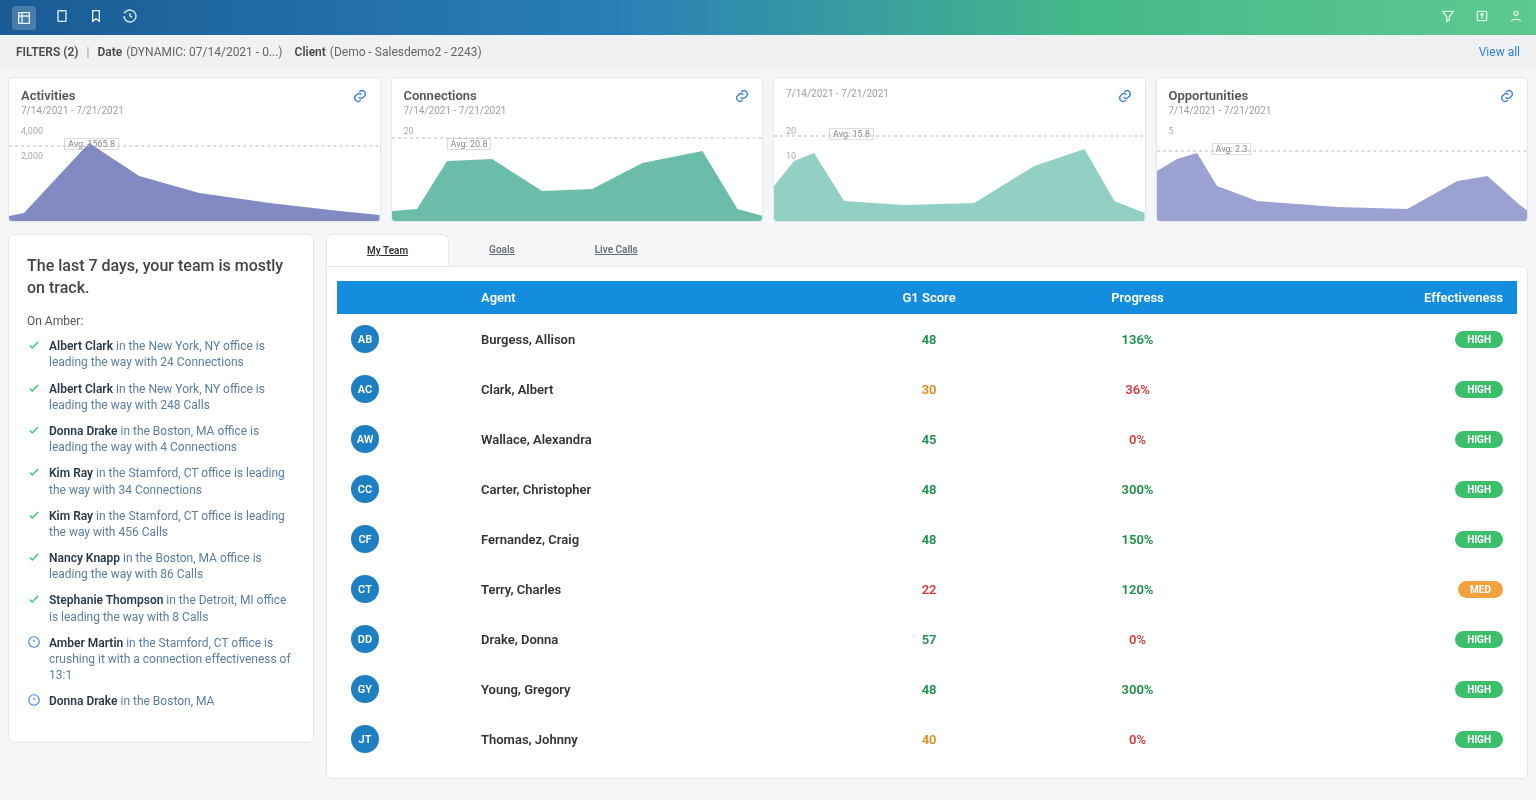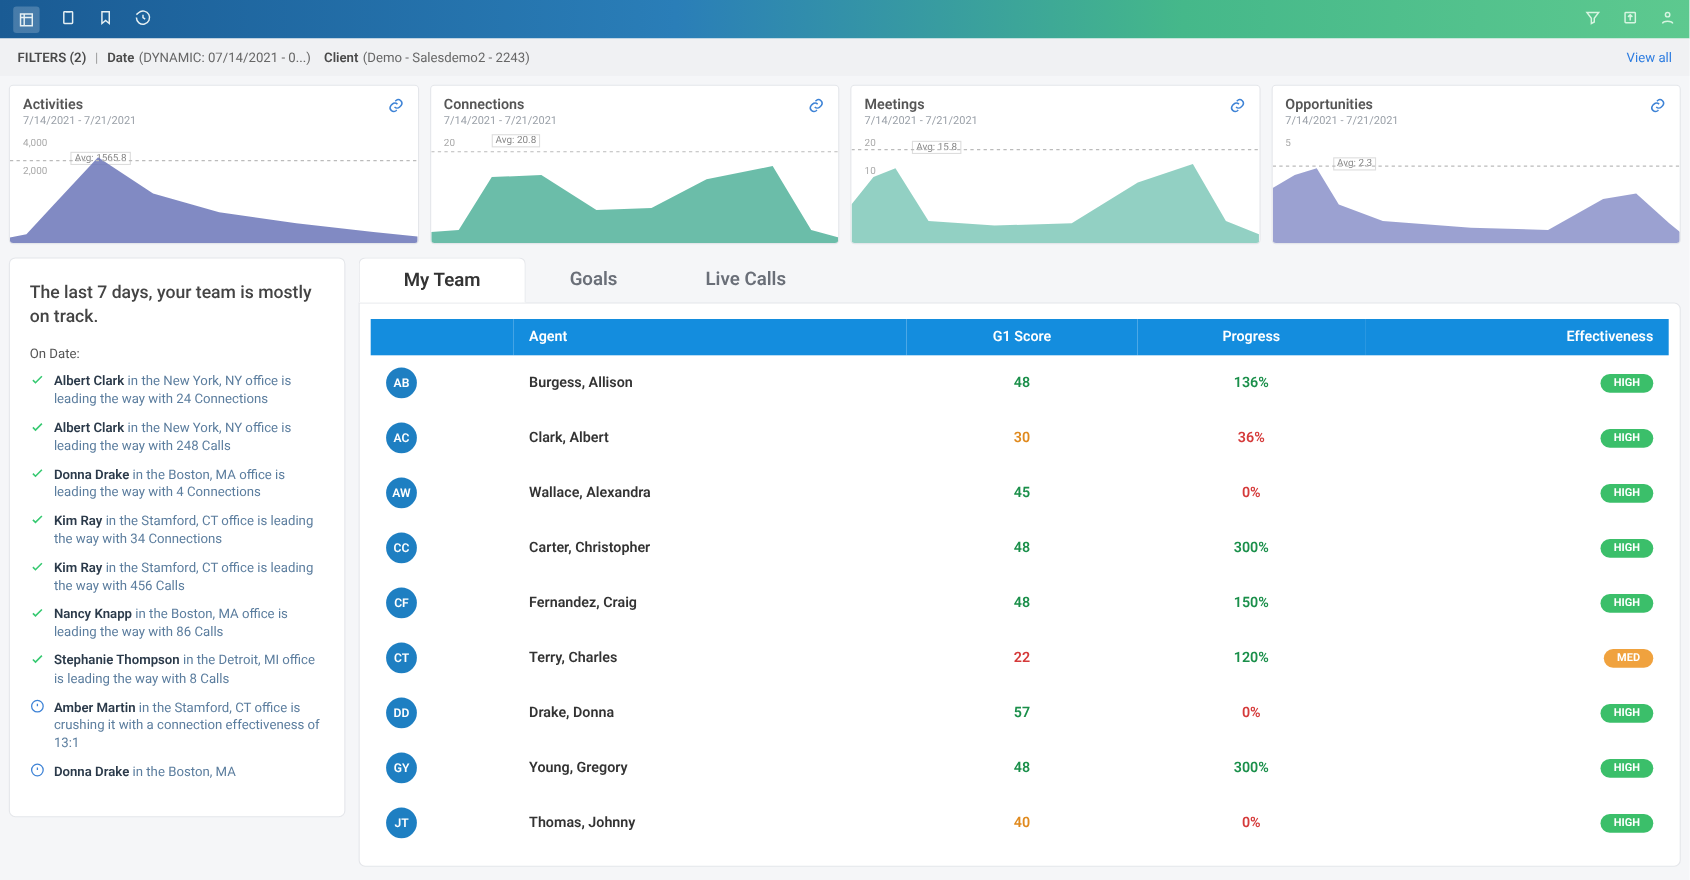--- a/index.html
+++ b/index.html
@@ -27,21 +27,21 @@
 .side-panel { width: 306px; background: #fff; border: 1px solid #e4e6ea; border-radius: 6px; padding: 20px 18px; font-size: 13px; }
 .side-panel h3 { font-size: 16px; font-weight: 500; color: #444; line-height: 1.35; margin-bottom: 16px; }
 .side-panel .subhead { font-size: 12px; color: #555; margin-bottom: 10px; }
 .side-list { list-style: none; }
 .side-list li { display: flex; align-items: flex-start; gap: 8px; font-size: 12px; color: #5b7d9e; line-height: 1.35; margin-bottom: 10px; }
 .side-list li b { color: #2b3a4a; font-weight: 600; }
 .check-ic svg { width: 14px; height: 14px; stroke: #36c971; fill: none; stroke-width: 2.5; }
 .circ-ic svg { width: 14px; height: 14px; stroke: #3e83d6; fill: none; stroke-width: 2; }
 .content-panel { flex: 1; }
 .tabs { display: flex; gap: 0; }
-.tab { padding: 10px 40px; font-size: 17px; font-weight: 600; color: #6a6f78; cursor: pointer; border-radius: 6px 6px 0 0; }
+.tab { padding: 10px 40px; font-size: 10px; font-weight: 600; color: #6a6f78; cursor: pointer; border-radius: 6px 6px 0 0; text-decoration: underline; }
 .tab.active { background: #fff; color: #333; border: 1px solid #e4e6ea; border-bottom: none; }
 .table-card { background: #fff; border: 1px solid #e4e6ea; border-radius: 0 6px 6px 6px; padding: 14px 10px; }
 .tbl { width: 100%; border-collapse: collapse; }
 .tbl thead th { background: #148dde; color: #fff; font-size: 13px; font-weight: 600; padding: 9px 14px; text-align: left; }
 .tbl thead th:nth-child(1){ width:130px; }
 .tbl thead th:nth-child(3),.tbl thead th:nth-child(4){ text-align:center; }
 .tbl thead th:nth-child(5){ text-align:right; }
 .tbl td { padding: 11px 14px; font-size: 13px; vertical-align: middle; }
 .avatar { width: 28px; height: 28px; border-radius: 50%; background: #1e7fc2; color: #fff; font-size: 11px; font-weight: 600; display: inline-flex; align-items: center; justify-content: center; }
 .agent-name { font-weight: 600; color: #333; }
@@ -120,30 +120,29 @@
       </div>
     </div>
     <div class="chart-card">
     <h4>Connections</h4>
     <div class="sub">7/14/2021 - 7/21/2021</div>
     <span class="link-icon"><svg viewBox="0 0 24 24">
           <path d="M10 14a5 5 0 0 0 7 0l2-2a5 5 0 0 0-7-7l-1 1"></path>
           <path d="M14 10a5 5 0 0 0-7 0l-2 2a5 5 0 0 0 7 7l1-1"></path>
         </svg></span>
     <span class="chart-ytick" style="top:48px">20</span>
-    <span class="avg-label" style="top:44px">Avg: 20.8</span>
+    <span class="avg-label" style="top:60px">Avg: 20.8</span>
     <div class="chart-body">
         <svg viewBox="0 0 370 90" preserveAspectRatio="none">
           <path d="M0,80 L25,78 L55,30 L100,28 L150,60 L200,58 L250,32 L310,20 L345,78 L370,85 L370,90 L0,90 Z" fill="#51b19a" fill-opacity="0.85"></path>
           <line x1="0" y1="7" x2="370" y2="7" stroke="#bbb" stroke-dasharray="3 3"></line>
         </svg>
       </div>
     </div>
     <div class="chart-card">
-    <h4>Meetings</h4>
     <div class="sub">7/14/2021 - 7/21/2021</div>
     <span class="link-icon"><svg viewBox="0 0 24 24">
           <path d="M10 14a5 5 0 0 0 7 0l2-2a5 5 0 0 0-7-7l-1 1"></path>
           <path d="M14 10a5 5 0 0 0-7 0l-2 2a5 5 0 0 0 7 7l1-1"></path>
         </svg></span>
     <span class="chart-ytick" style="top:48px">20</span>
       <span class="chart-ytick" style="top:73px">10</span>
     <span class="avg-label" style="top:50px">Avg: 15.8</span>
     <div class="chart-body">
         <svg viewBox="0 0 370 90" preserveAspectRatio="none">
@@ -166,21 +165,21 @@
           <path d="M0,40 L20,28 L40,22 L60,55 L100,70 L180,76 L250,78 L300,50 L330,45 L360,72 L370,80 L370,90 L0,90 Z" fill="#8a91c9" fill-opacity="0.85"></path>
           <line x1="0" y1="20" x2="370" y2="20" stroke="#bbb" stroke-dasharray="3 3"></line>
         </svg>
       </div>
     </div>
   </div>
 
 <div class="main-area">
   <div class="side-panel">
     <h3>The last 7 days, your team is mostly on track.</h3>
-    <div class="subhead">On Date:</div>
+    <div class="subhead">On Amber:</div>
     <ul class="side-list" id="side-list">
         <li>
           <span class="check-ic"><svg viewBox="0 0 24 24">
               <path d="M5 13l4 4L19 7"></path>
             </svg></span>
           <span><b>Albert Clark</b> in the New York, NY office is leading the way with 24 Connections</span>
         </li>
         <li>
           <span class="check-ic"><svg viewBox="0 0 24 24">
               <path d="M5 13l4 4L19 7"></path>

